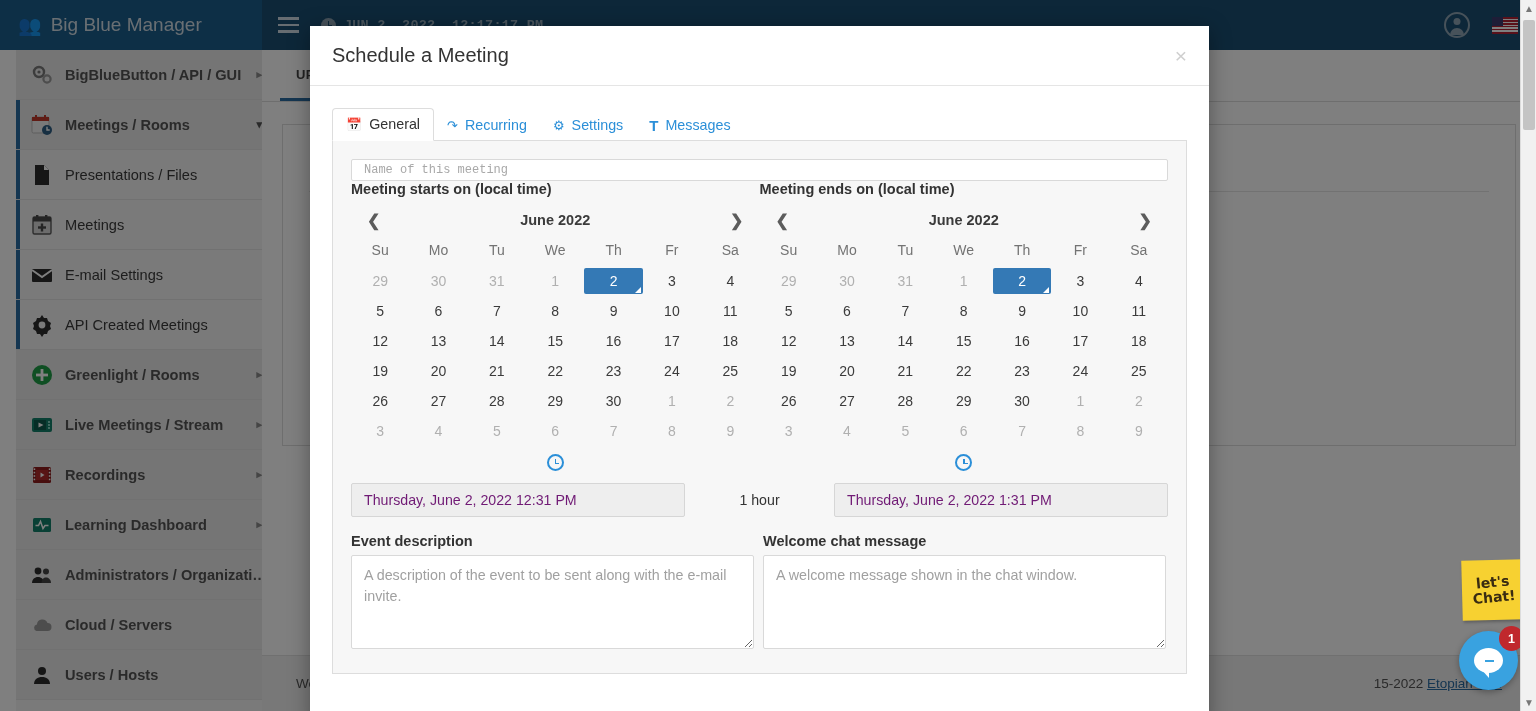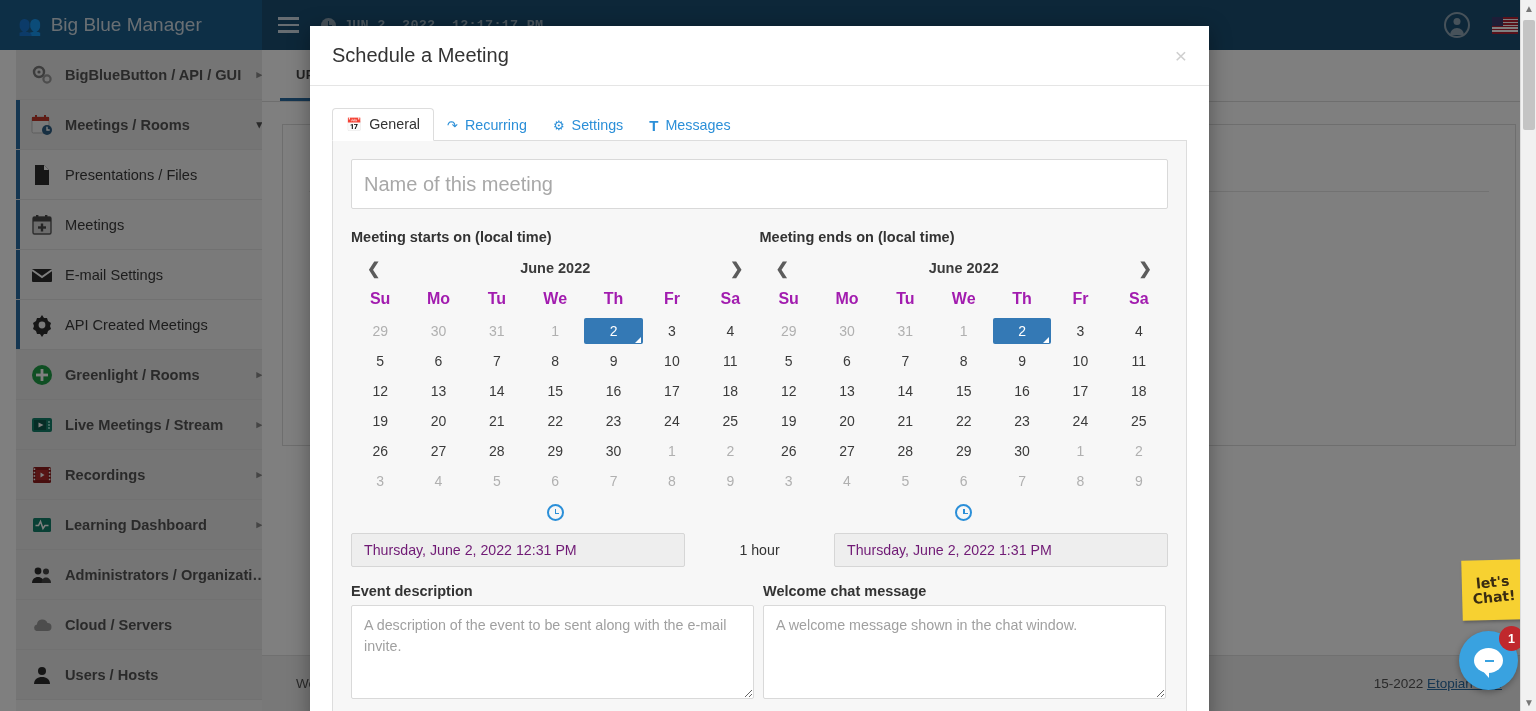--- a/index.html
+++ b/index.html
@@ -136,35 +136,35 @@
     border: 1px solid #dddddd; border-bottom: 1px solid #fff;
     border-radius: 4px 4px 0 0;
   }
   .tab-ico { font-size: 13px; line-height: 1; display: inline-block; }
 
   .panel {
     border: 1px solid #dddddd; border-top: none; background: #f7f7f7;
     padding: 18px 18px 20px 18px;
   }
   .name-input {
-    width: 100%; height: 50px; border: 1px solid #d9d9d9; background: #fff;
-    padding: 0 12px; font-size: 20px; color: #333; font-family: Liberation Sans, sans-serif;
+    width: 100%; height: 22px; border: 1px solid #d9d9d9; background: #fff;
+    padding: 0 12px; font-size: 12px; color: #333; font-family: Liberation Mono, monospace;
     border-radius: 2px;
   }
   .name-input::placeholder { color: #a8a8a8; }
 
-  .cal-row { display: flex; gap: 0; margin-top: 20px; }
+  .cal-row { display: flex; gap: 0; margin-top: 0; }
   .cal-col { width: 50%; }
   .cal-label { font-size: 14.5px; font-weight: bold; color: #333; margin-bottom: 8px; }
   .cal-nav { display: flex; align-items: center; justify-content: space-between; height: 30px; padding: 0 16px; }
   .cal-arrow { color: #5c5c5c; font-size: 16px; font-weight: bold; cursor: pointer; user-select: none; }
   .cal-month { font-size: 14.5px; font-weight: bold; color: #3b3b3b; }
   .cal-grid { width: 100%; border-collapse: collapse; table-layout: fixed; }
   .cal-grid th {
-    font-size: 16px; font-weight: bold; color: #a21caf; padding: 7px 0 8px 0; text-align: center;
+    font-size: 14px; font-weight: normal; color: #737373; padding: 7px 0 8px 0; text-align: center;
   }
   .cal-grid td {
     font-size: 14px; color: #3b3b3b; text-align: center; height: 30px; padding: 0;
   }
   .day { display: block; line-height: 26px; border-radius: 2px; cursor: pointer; }
   .day.muted { color: #b0b0b0; }
   .day.selected {
     background: #3479b5; color: #ffffff; position: relative;
   }
   .day.selected::after {

